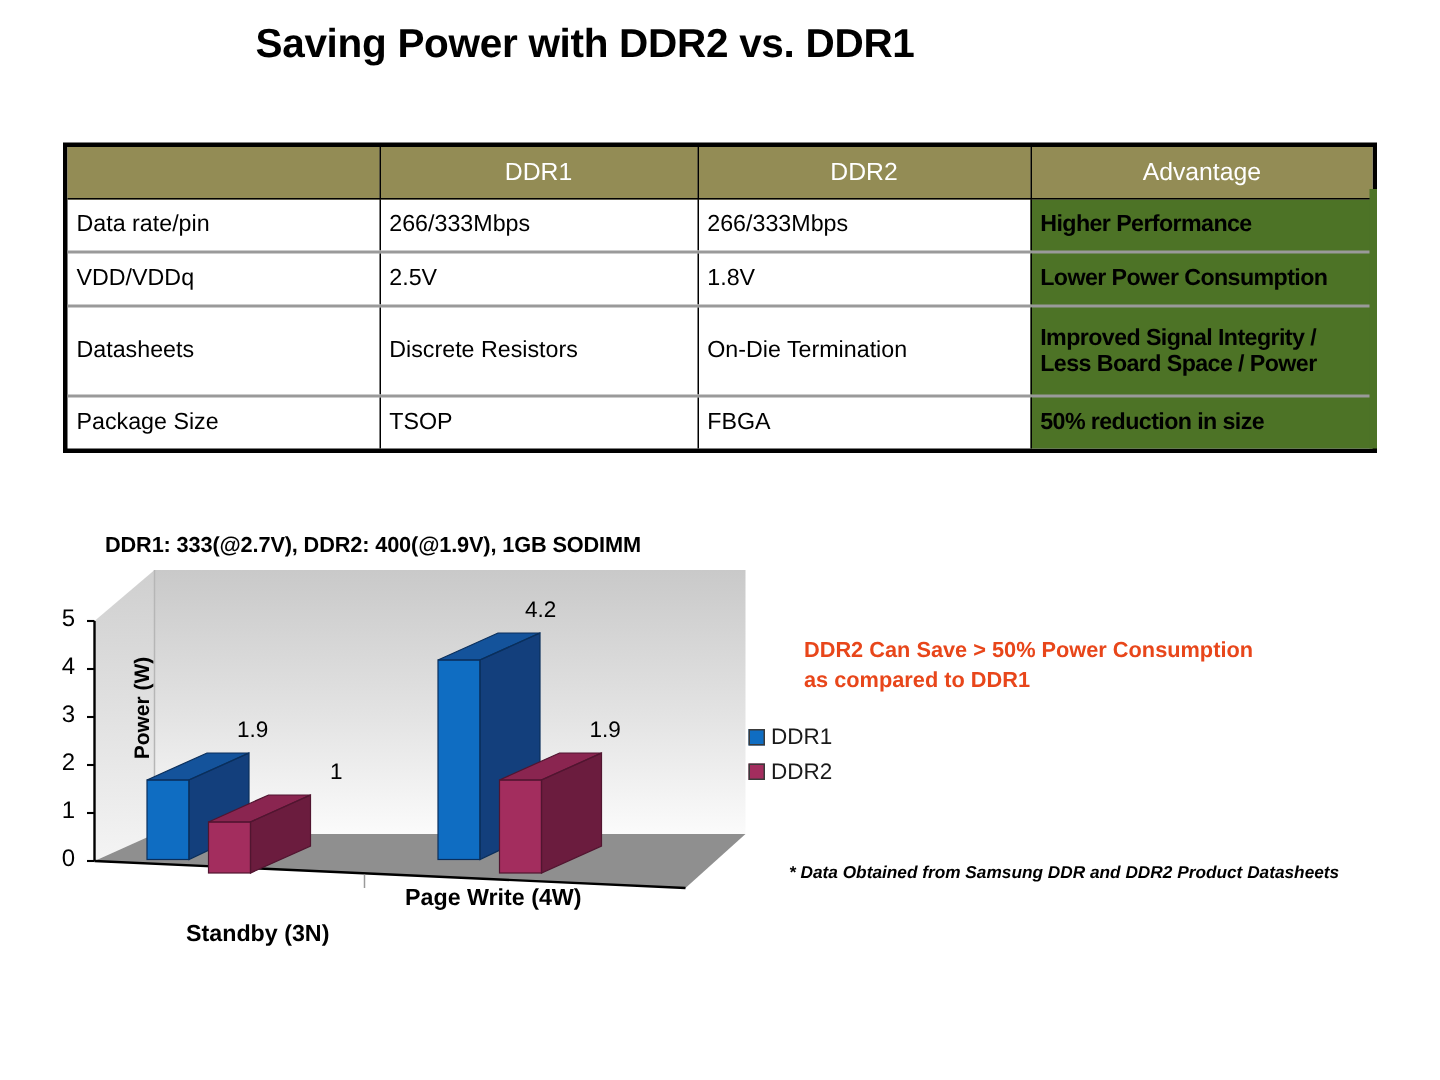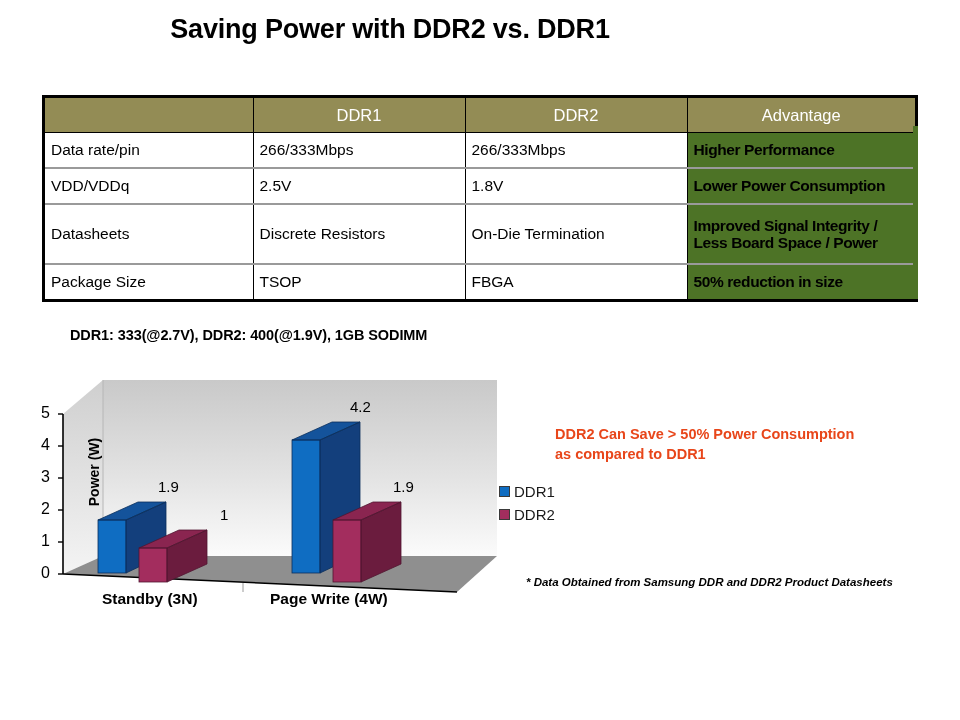--- a/index.html
+++ b/index.html
@@ -101,21 +101,21 @@
     right: -3px;
     width: 5px;
     bottom: 0;
     background: #4d7326;
   }
 
   
   .chart-caption {
     position: absolute;
     left: 70px;
-    top: 327px;
+    top: 356px;
     font-size: 14.5px;
     font-weight: bold;
     letter-spacing: -0.1px;
     color: #000000;
   }
 
   
   .chart-area {
     position: absolute;
     left: 40px;
@@ -164,21 +164,20 @@
   
   .callout {
     position: absolute;
     left: 536px;
     top: 424px;
     width: 400px;
     font-size: 14.5px;
     font-weight: bold;
     line-height: 1.38;
     color: #e8461a;
-    margin-left: 19px;
   }
 
   
   .legend {
     position: absolute;
     left: 499px;
     top: 481px;
   }
   .legend-row {
     display: flex;
@@ -354,21 +353,21 @@
   <div class="y-tick" style="left:-12px; top:90px;">3</div>
   <div class="y-tick" style="left:-12px; top:122px;">2</div>
   <div class="y-tick" style="left:-12px; top:154px;">1</div>
   <div class="y-tick" style="left:-12px; top:186px;">0</div>
 
   <div class="bar-value" style="left:118px; top:100px;">1.9</div>
   <div class="bar-value" style="left:180px; top:128px;">1</div>
   <div class="bar-value" style="left:310px; top:20px;">4.2</div>
   <div class="bar-value" style="left:353px; top:100px;">1.9</div>
 
-  <div class="cat-label" style="left:62px;">Standby (3N)</div>
+  <div class="cat-label" style="left:84px;margin-top:24px;">Standby (3N)</div>
   <div class="cat-label" style="left:230px;">Page Write (4W)</div>
 </div>
 
 <div class="callout">
   <span>DDR2 Can Save &gt; 50% Power Consumption</span><br>
   <span>as compared to DDR1</span>
 </div>
 
 <div class="legend">
   <div class="legend-row">

